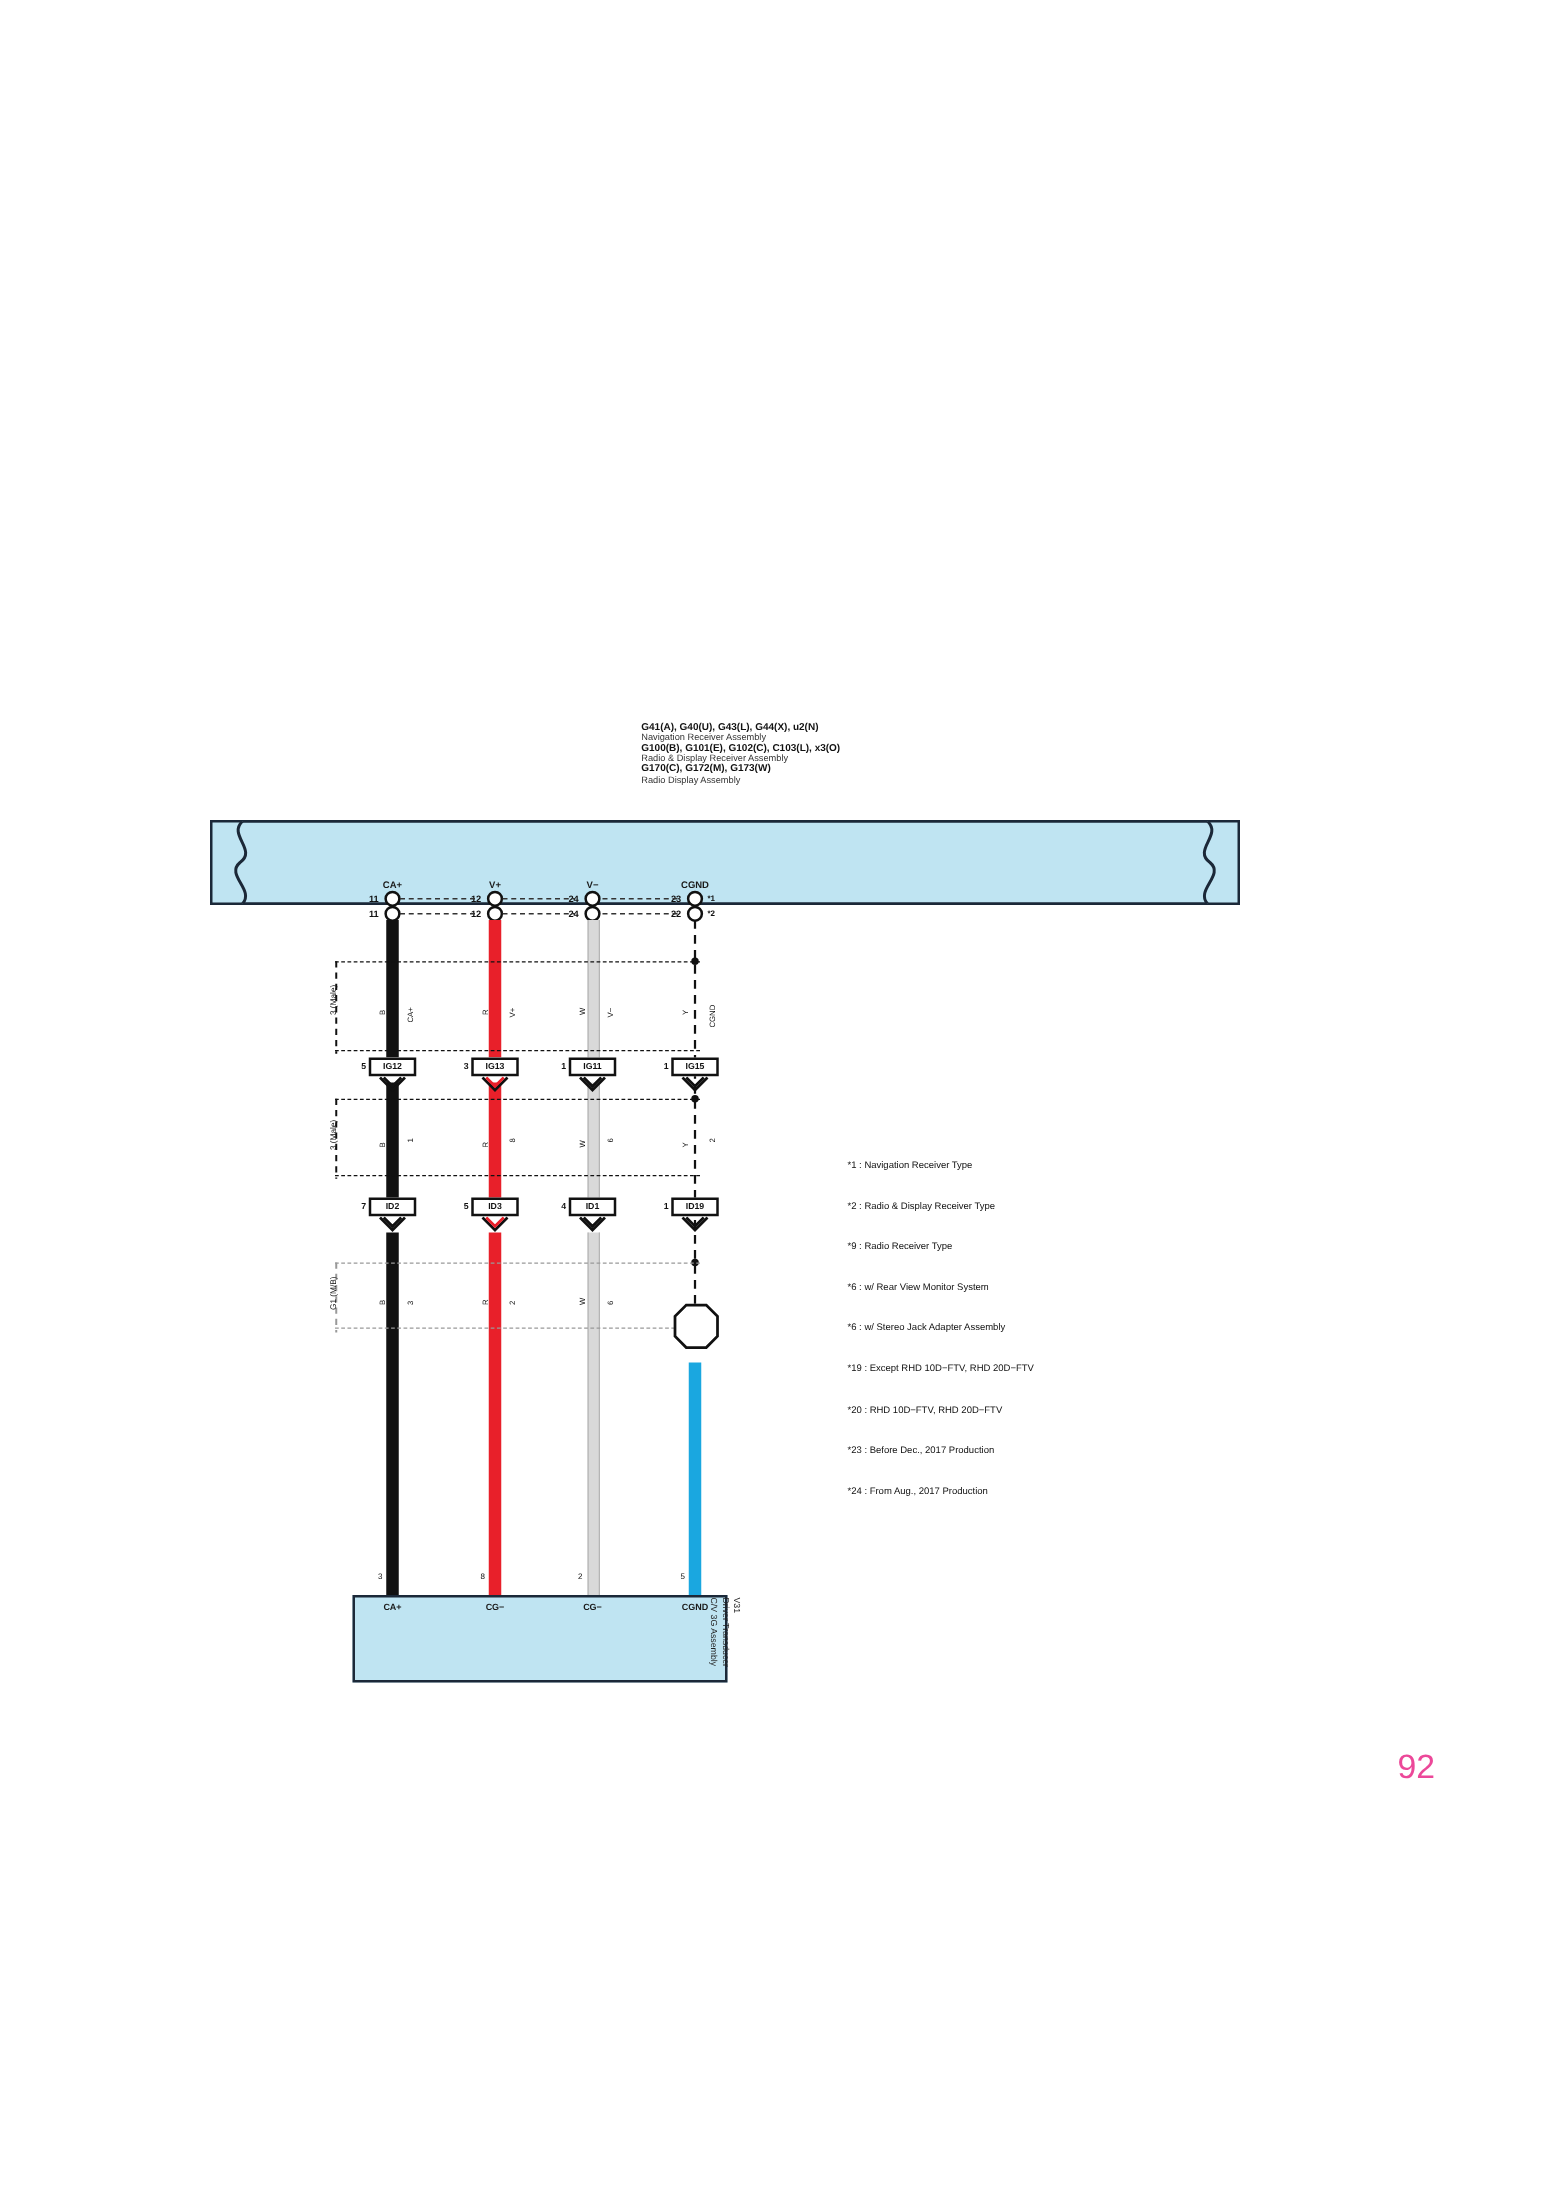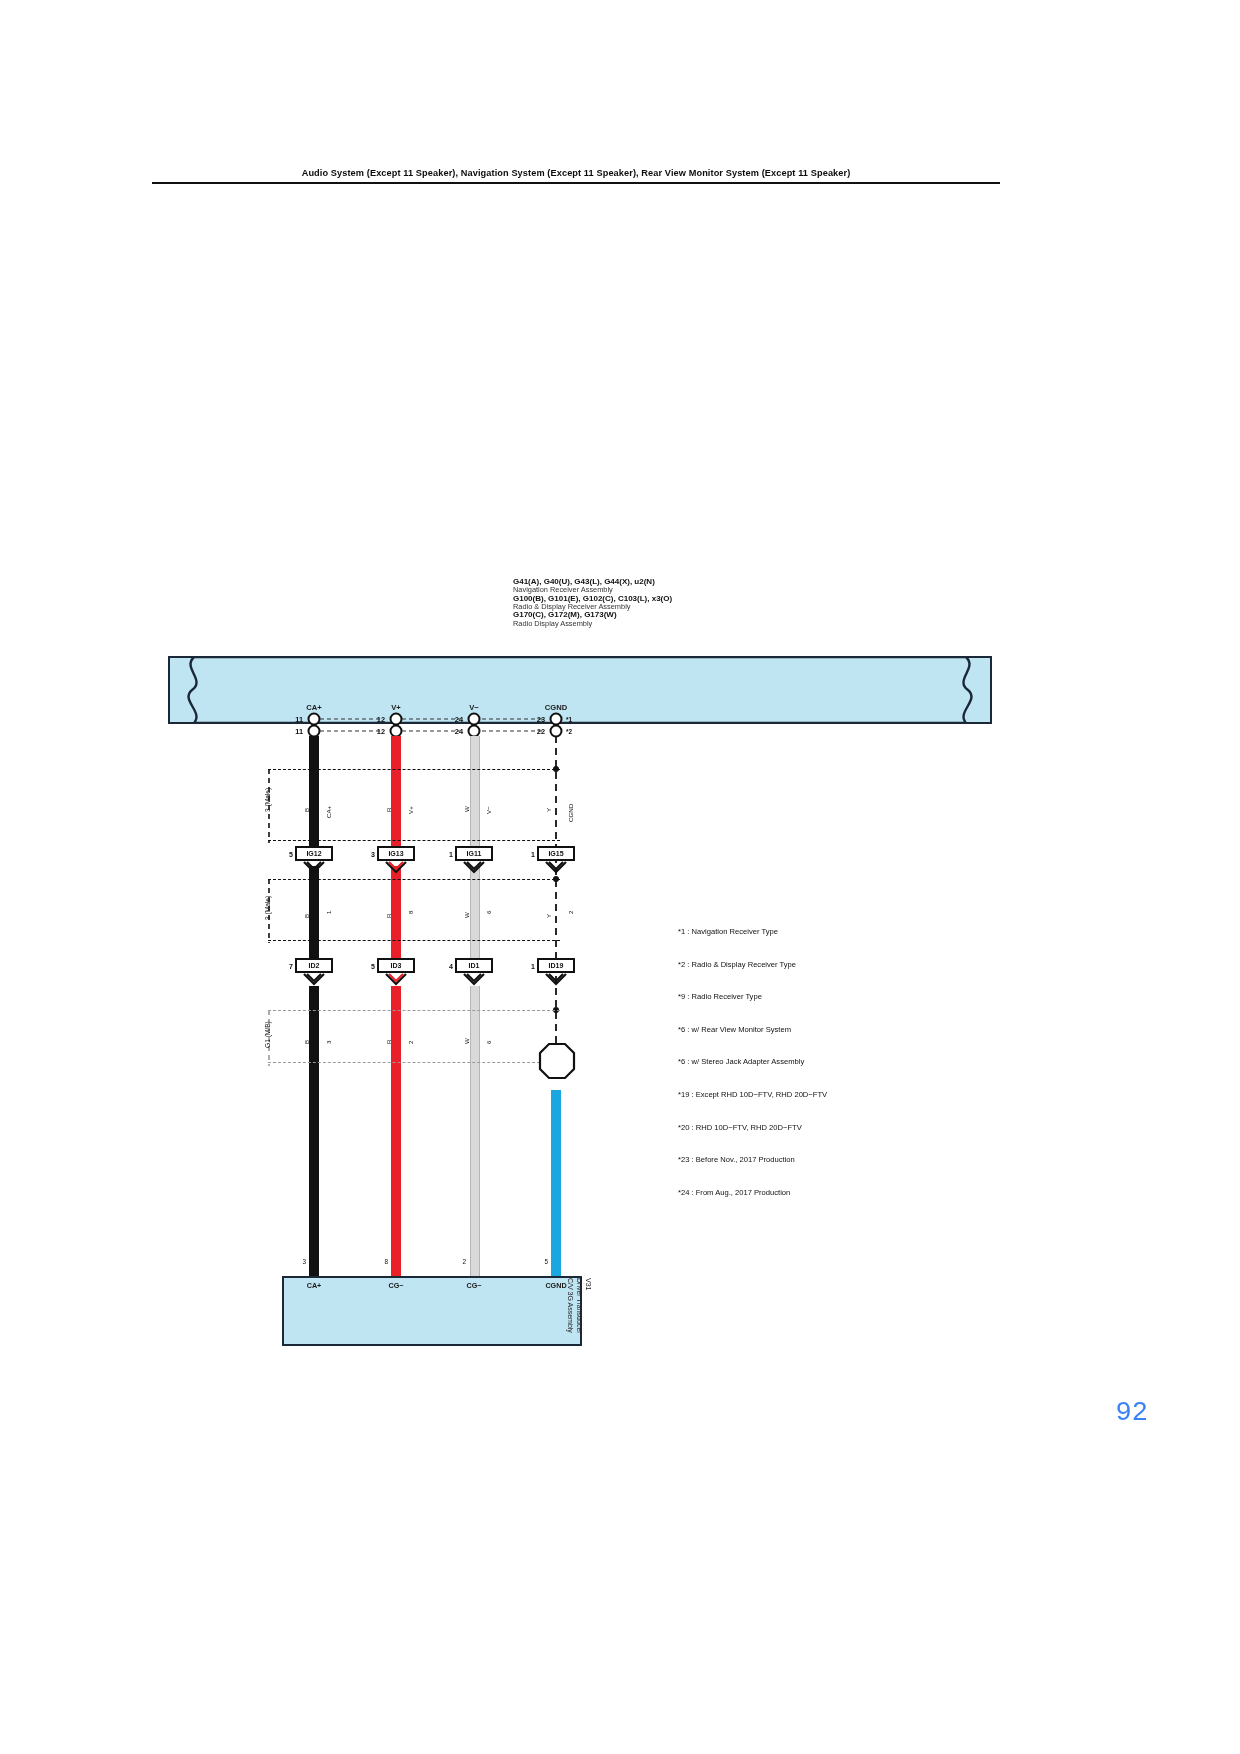--- a/index.html
+++ b/index.html
@@ -13,21 +13,21 @@
   .hdr{position:absolute;left:152px;top:168px;width:848px;}
   .hdr-title{
     font-size:9.2px;font-weight:bold;letter-spacing:.1px;
     text-align:center;white-space:nowrap;color:#0d0d0d;
   }
   .hdr-rule{margin-top:4px;border-top:2.4px solid #111;width:848px;}
 
   
   .pageno{
     position:absolute;right:92px;top:1398px;
-    font-size:27px;font-family:Liberation Mono, monospace;color:#3b82f6;
+    font-size:27px;font-family:Liberation Sans, sans-serif;color:#ec4899;
   }
 
   
   .topcap{position:absolute;left:513px;top:578px;line-height:1.02;}
   .topcap .bold{font-size:8px;font-weight:bold;color:#111;white-space:nowrap;}
   .topcap .reg{font-size:7.4px;color:#333;white-space:nowrap;margin-bottom:1px;}
 
   
   .ecu-top{
     position:absolute;left:168px;top:656px;width:824px;height:68px;
@@ -111,24 +111,20 @@
   .dot{
     position:absolute;width:6px;height:6px;border-radius:50%;
     background:#111;transform:translate(-50%,-50%);
   }
 </style>
 </head>
 <body>
 
 <div class="page">
 
-  <div class="hdr">
-    <div class="hdr-title">Audio System (Except 11 Speaker), Navigation System (Except 11 Speaker), Rear View Monitor System (Except 11 Speaker)</div>
-    <div class="hdr-rule"></div>
-  </div>
 
   <div class="pageno">92</div>
 
   <div class="topcap">
     <div class="bold">G41(A), G40(U), G43(L), G44(X), u2(N)</div>
     <div class="reg">Navigation Receiver Assembly</div>
     <div class="bold">G100(B), G101(E), G102(C), C103(L), x3(O)</div>
     <div class="reg">Radio &amp; Display Receiver Assembly</div>
     <div class="bold">G170(C), G172(M), G173(W)</div>
     <div class="reg">Radio Display Assembly</div>
@@ -319,17 +315,17 @@
   </div>
 
   <div class="legend">
     <div>*1 : Navigation Receiver Type</div>
     <div>*2 : Radio &amp; Display Receiver Type</div>
     <div>*9 : Radio Receiver Type</div>
     <div>*6 : w/ Rear View Monitor System</div>
     <div>*6 : w/ Stereo Jack Adapter Assembly</div>
     <div>*19 : Except RHD 10D−FTV, RHD 20D−FTV</div>
     <div>*20 : RHD 10D−FTV, RHD 20D−FTV</div>
-    <div>*23 : Before Nov., 2017 Production</div>
+    <div>*23 : Before Dec., 2017 Production</div>
     <div>*24 : From Aug., 2017 Production</div>
   </div>
 
 </div>
 
 </body></html>

